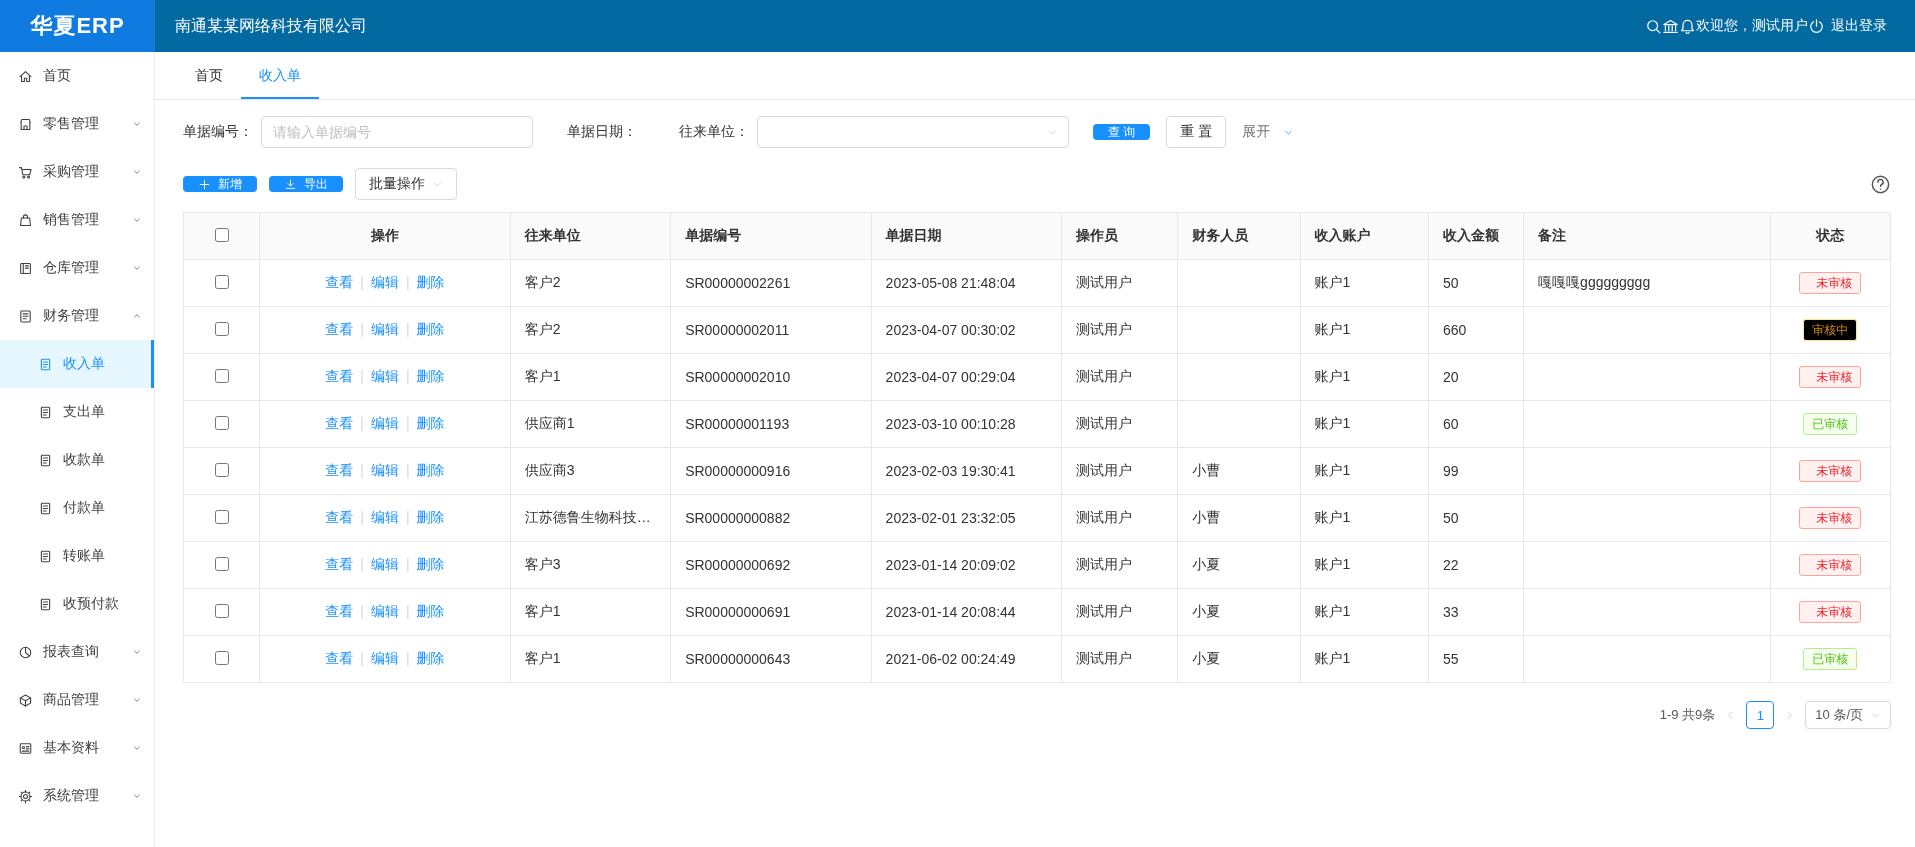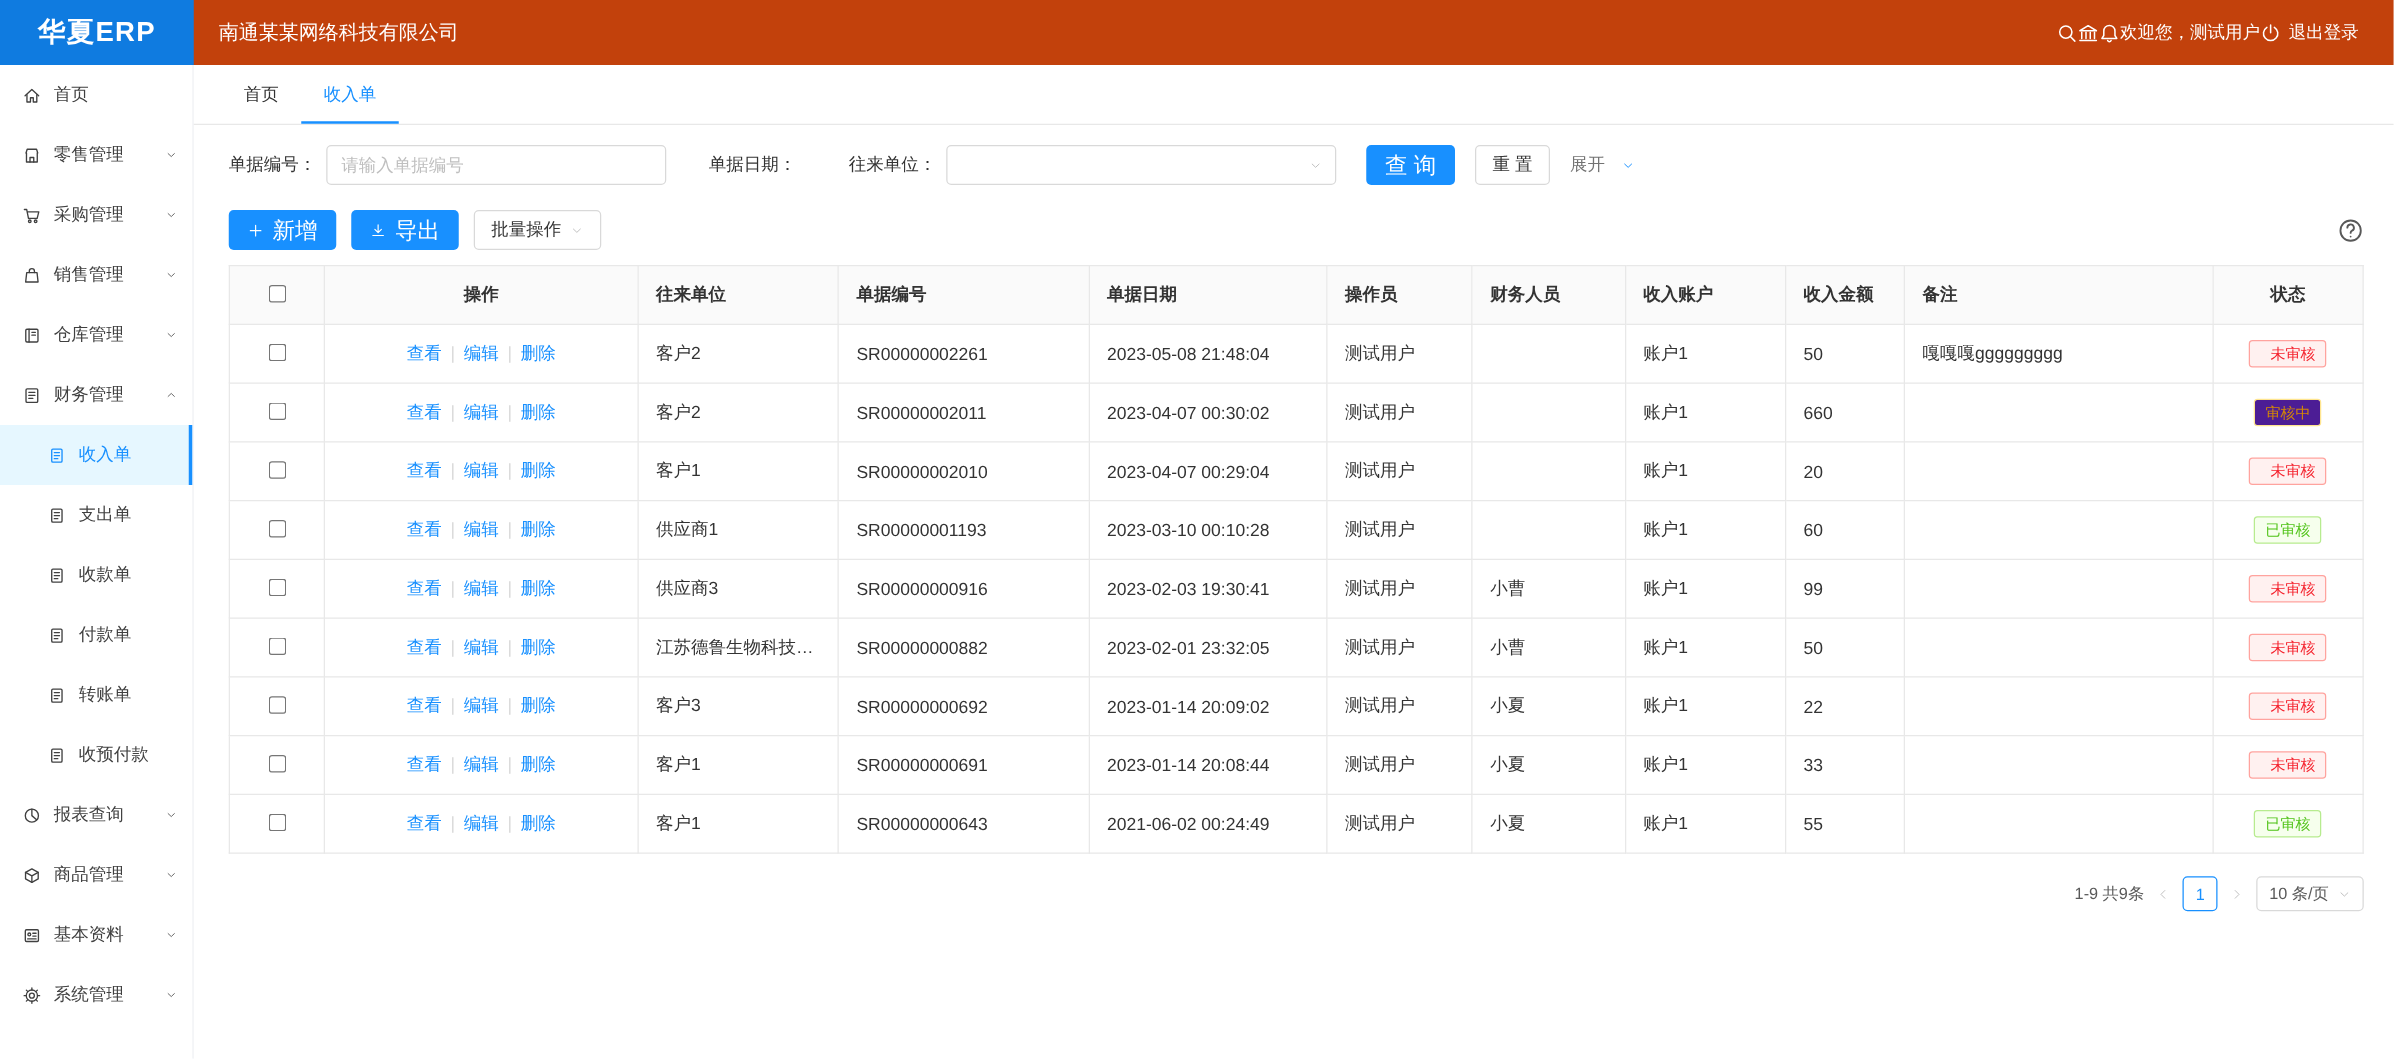--- a/index.html
+++ b/index.html
@@ -1,20 +1,20 @@
 <!DOCTYPE html>
 <html><head>
 <meta charset="utf-8">
 <style>
   * { margin:0; padding:0; box-sizing:border-box; }
   html,body { width:1915px; height:847px; }
   body { font-family:"Liberation Sans","DejaVu Sans",sans-serif; font-size:14px; color:#333; background:#fff; overflow:hidden; }
 
   
-  .topbar { height:52px; background:#c2410c; display:flex; align-items:center; color:#fff; }
+  .topbar { height:52px; background:#0369a1; display:flex; align-items:center; color:#fff; }
   .logo { width:155px; height:100%; background:#0f7be0; display:flex; align-items:center; justify-content:center; font-size:22px; font-weight:bold; letter-spacing:1px; }
   .company { margin-left:20px; font-size:16px; }
   .topbar-right { margin-left:auto; display:flex; align-items:center; padding-right:28px; }
   .tb-icon { display:inline-flex; cursor:pointer; }
   .tb-icon svg { width:17px; height:17px; }
   .tb-text { cursor:pointer; }
   .tb-link { display:inline-flex; align-items:center; gap:6px; cursor:pointer; }
 
   
   .layout { display:flex; height:795px; }
@@ -46,21 +46,21 @@
   .f-select { width:312px; height:32px; border:1px solid #d9d9d9; border-radius:4px; display:flex; align-items:center; justify-content:flex-end; padding-right:10px; cursor:pointer; }
   .chev-grey { display:inline-flex; color:#bfbfbf; }
   .chev-grey svg { width:11px; height:11px; }
   .chev-blue { display:inline-flex; color:#1890ff; }
   .chev-blue svg { width:11px; height:11px; }
   .ml34 { margin-left:34px; }
   .ml24 { margin-left:24px; }
   .ml16 { margin-left:16px; }
   .ml12 { margin-left:12px; }
 
-  .btn-primary { height:32px; background:#1890ff; color:#fff; border:none; border-radius:4px; padding:0 15px; display:inline-flex; align-items:center; gap:7px; font-size:18px; font-family:inherit; cursor:pointer; }
+  .btn-primary { height:16px; background:#1890ff; color:#fff; border:none; border-radius:4px; padding:0 15px; display:inline-flex; align-items:center; gap:7px; font-size:12px; font-family:inherit; cursor:pointer; }
   .btn-default { height:32px; background:#fff; color:#333; border:1px solid #d9d9d9; border-radius:4px; padding:0 13px; display:inline-flex; align-items:center; gap:7px; font-size:14px; font-family:inherit; cursor:pointer; }
   .btn-icon { display:inline-flex; }
   .btn-icon svg { width:13px; height:13px; }
   .expand-link { color:#737373; display:inline-flex; align-items:center; gap:13px; cursor:pointer; }
 
   
   .toolbar { display:flex; align-items:center; padding:20px 24px 0 28px; flex:none; }
   .help-circle { margin-left:auto; display:inline-flex; color:#595959; cursor:pointer; }
   .help-circle svg { width:21px; height:21px; }
 
@@ -69,21 +69,21 @@
   table { width:100%; border-collapse:collapse; table-layout:fixed; }
   th, td { border:1px solid #e8e8e8; height:47px; padding:0 14px; font-size:14px; text-align:left; white-space:nowrap; overflow:hidden; text-overflow:ellipsis; }
   th { background:#fafafa; font-weight:bold; color:#333; }
   td { color:#333; background:#fff; }
   .center { text-align:center; }
   input[type="checkbox"] { width:14px; height:14px; accent-color:#1890ff; cursor:pointer; }
   .act .link { color:#1890ff; cursor:pointer; }
   .act .sep { color:#d9d9d9; margin:0 7px; }
   .badge { display:inline-block; font-size:12px; line-height:18px; padding:1px 8px; border-radius:3px; border:1px solid; }
   .badge.red { color:#f5222d; background:#fff1f0; border-color:#ffa39e;padding-left:16px; }
-  .badge.orange { color:#d48806; background:#4c1d95; border-color:#ffe58f; }
+  .badge.orange { color:#d48806; background:#000000; border-color:#ffe58f; }
   .badge.green { color:#52c41a; background:#f6ffed; border-color:#b7eb8f; }
 
   
   .pagination { display:flex; align-items:center; justify-content:flex-end; gap:10px; padding:18px 24px 0 0; color:#595959; font-size:13px; flex:none; }
   .pg-arrow { display:inline-flex; color:#bfbfbf; cursor:pointer; }
   .pg-arrow svg { width:11px; height:11px; }
   .page-btn { min-width:28px; height:28px; border:1px solid #1890ff; color:#1890ff; border-radius:4px; display:inline-flex; align-items:center; justify-content:center; background:#fff; cursor:pointer; font-size:13px; }
   .page-size { height:28px; border:1px solid #d9d9d9; border-radius:4px; display:inline-flex; align-items:center; gap:7px; padding:0 9px; cursor:pointer; }
 </style>
 </head>

